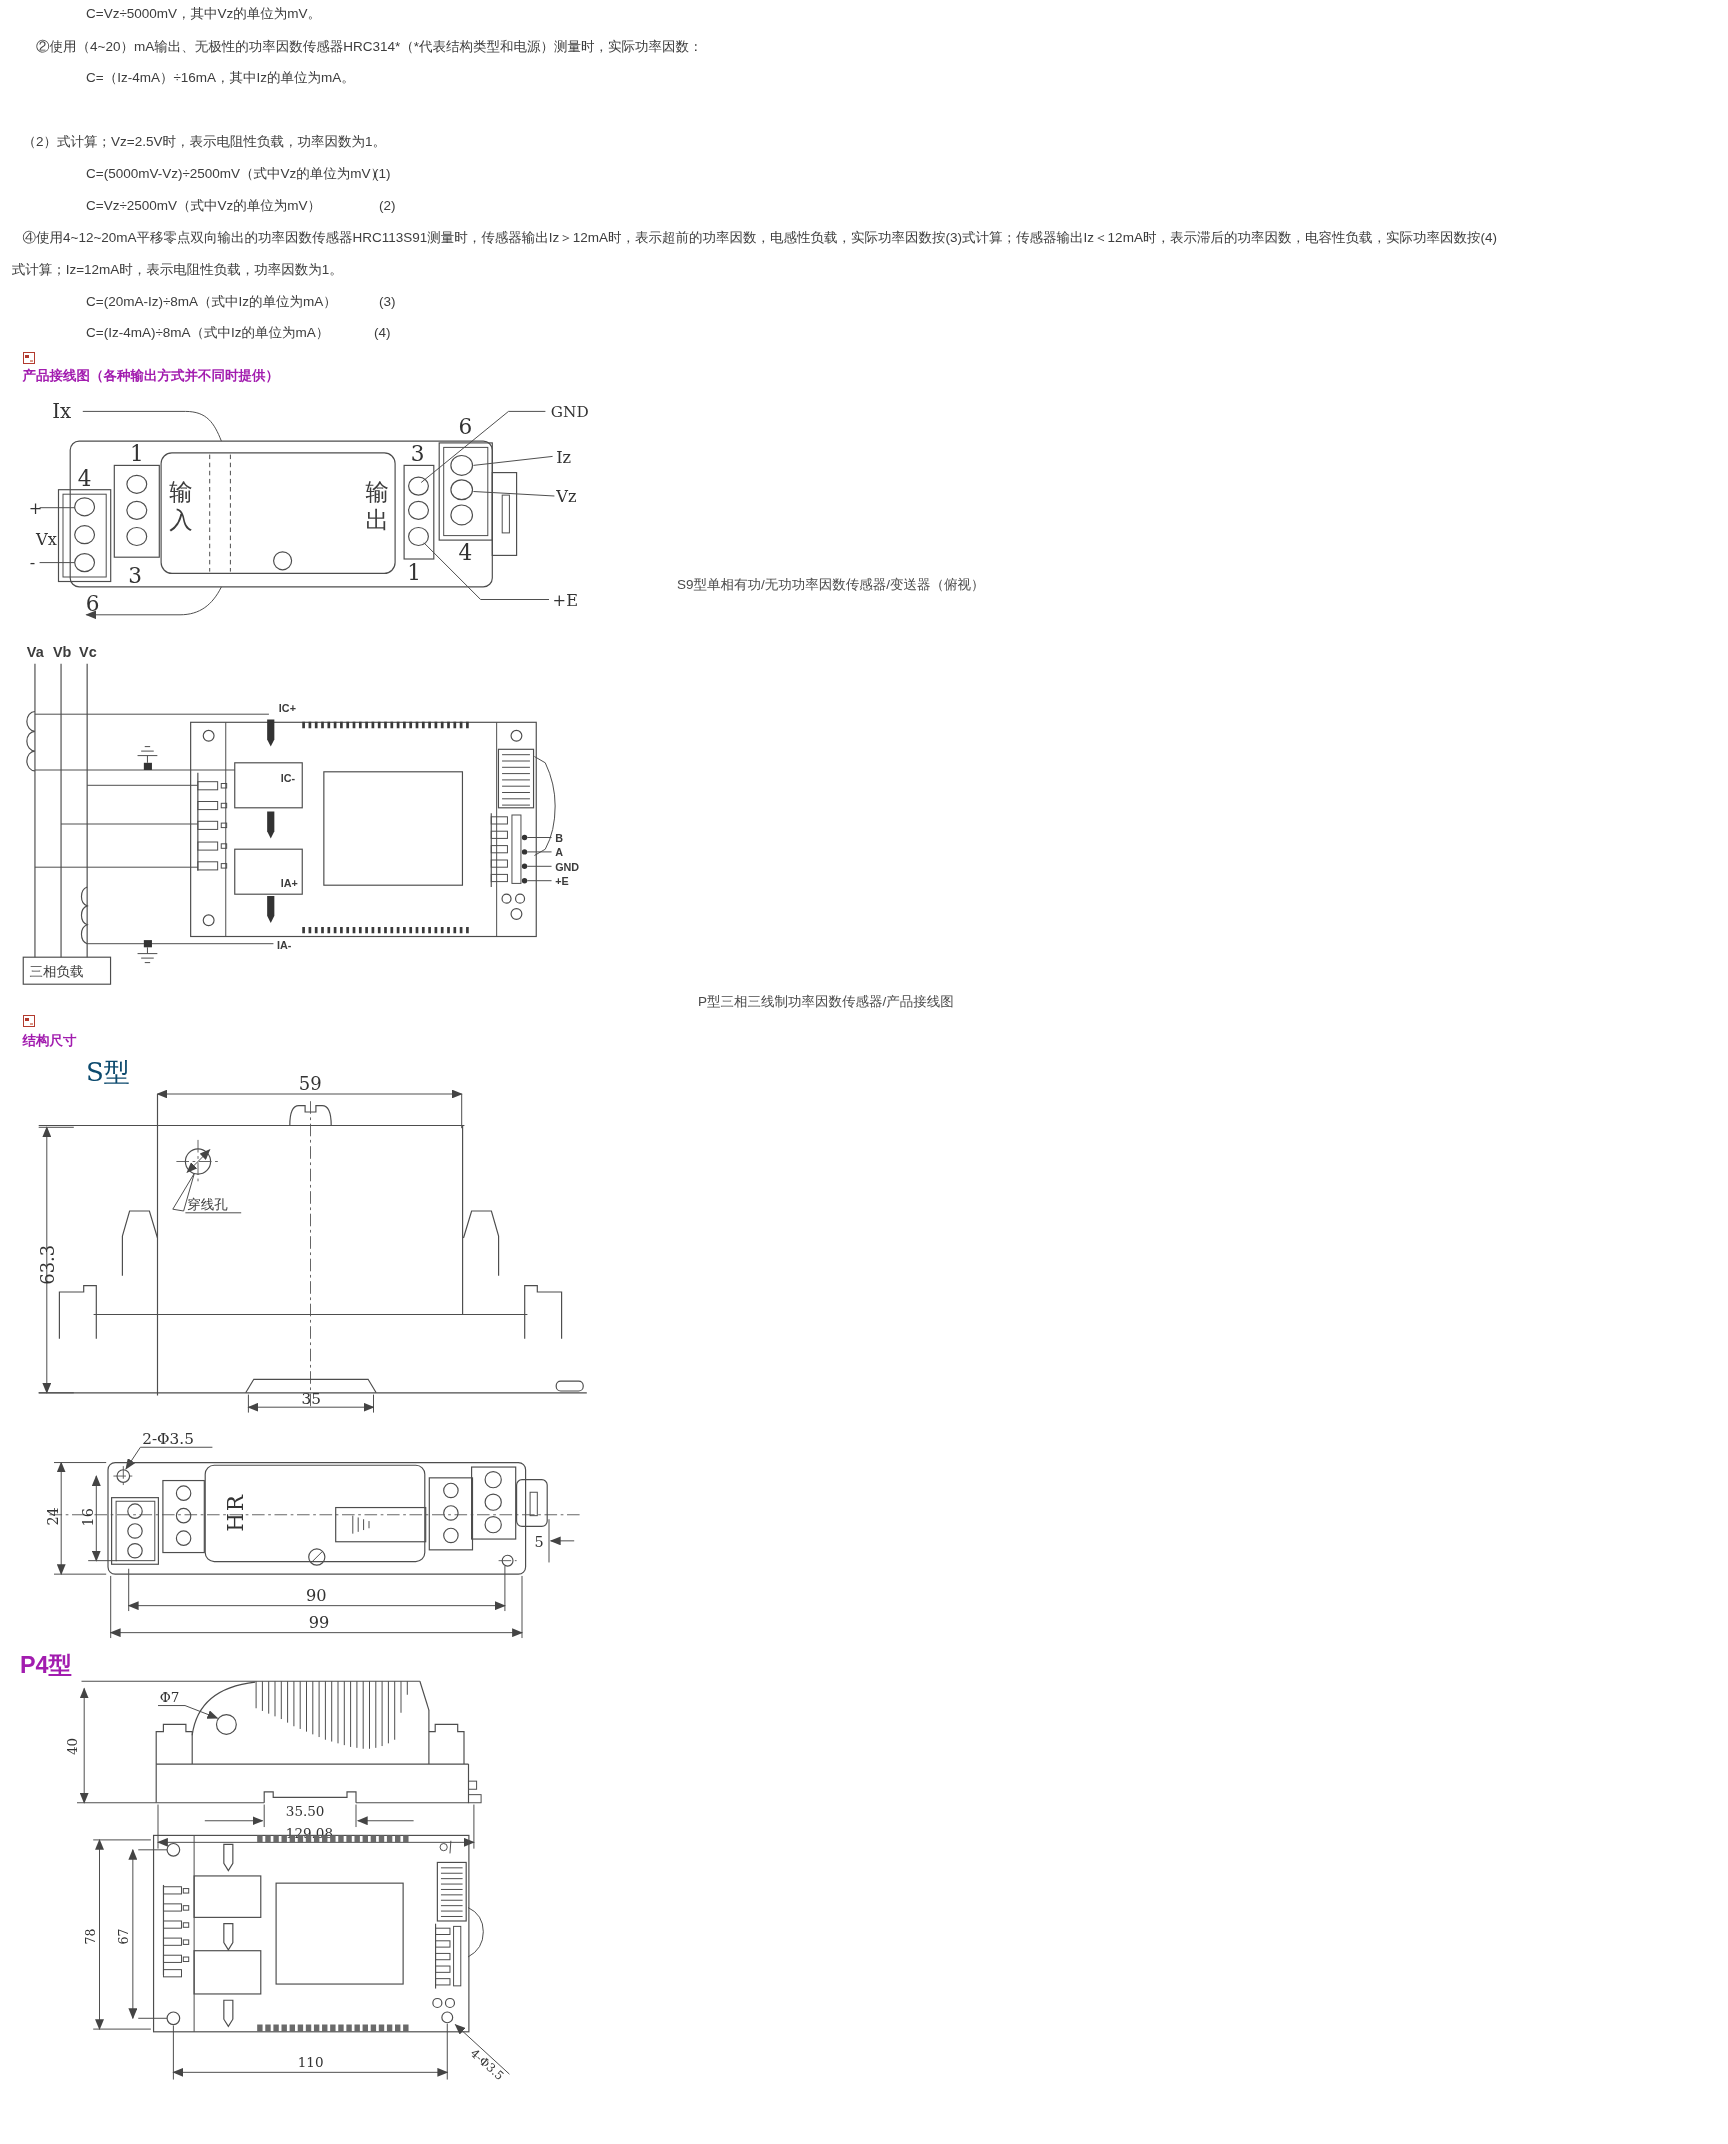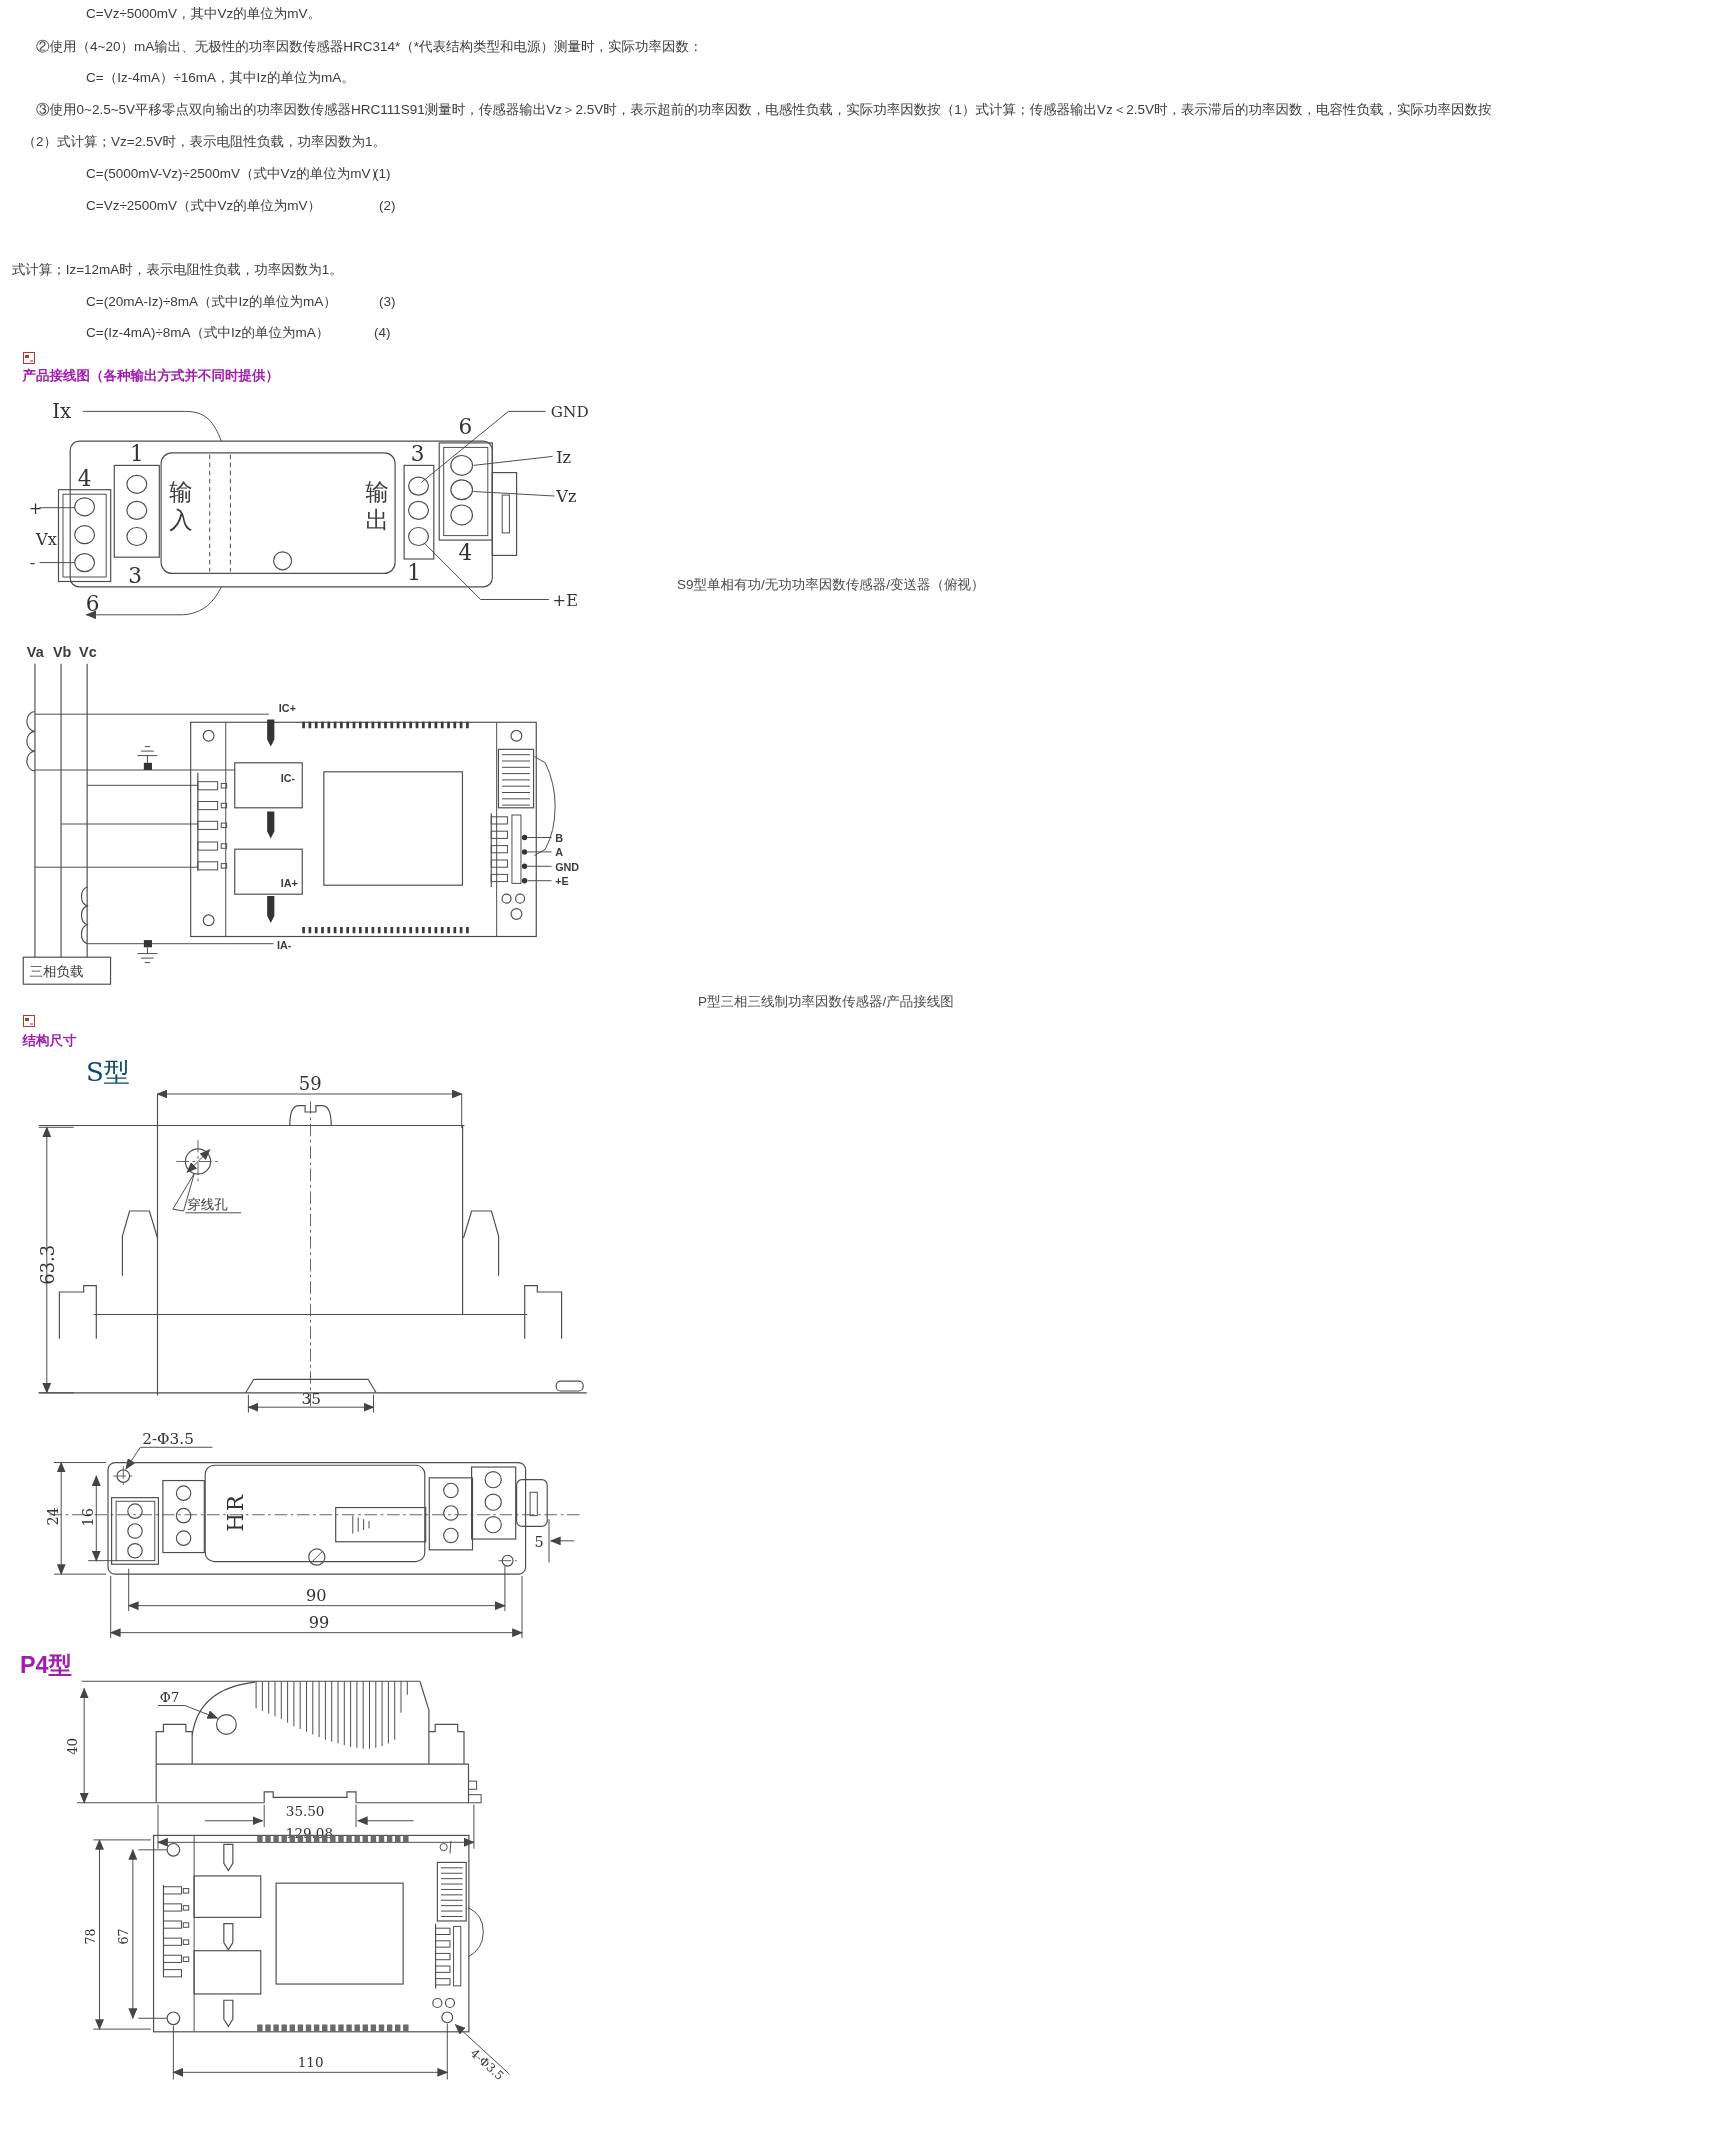--- a/index.html
+++ b/index.html
@@ -28,30 +28,30 @@
   .bold{font-weight:bold;}
 </style>
 </head>
 <body>
 
 <div id="page">
 
   <div class="t" style="left:86px;top:5.4px">C=Vz÷5000mV，其中Vz的单位为mV。</div>
   <div class="t" style="left:36px;top:38px">②使用（4~20）mA输出、无极性的功率因数传感器HRC314*（*代表结构类型和电源）测量时，实际功率因数：</div>
   <div class="t" style="left:86px;top:69px">C=（Iz-4mA）÷16mA，其中Iz的单位为mA。</div>
-  <div class="t" style="left:36px;top:101px">③使用0~2.5~5V平移零点双向输出的功率因数传感器HRC111S91测量时，传感器输出Vz＞2.5V时，表示超前的功率因数，电感性负载，实际功率因数按（1）式计算；传感器输出Vz＜2.5V时，表示滞后的功率因数，电容性负载，实际功率因数按</div>
   <div class="t" style="left:22.5px;top:133px">（2）式计算；Vz=2.5V时，表示电阻性负载，功率因数为1。</div>
   <div class="t" style="left:86px;top:165px">
     <span>C=(5000mV-Vz)÷2500mV（式中Vz的单位为mV）</span>
     <span class="eq" style="left:288px">(1)</span>
   </div>
   <div class="t" style="left:86px;top:197px">
     <span>C=Vz÷2500mV（式中Vz的单位为mV）</span>
     <span class="eq" style="left:293px">(2)</span>
   </div>
+  <div class="t" style="left:22.5px;top:229px">④使用4~12~20mA平移零点双向输出的功率因数传感器HRC113S91测量时，传感器输出Iz＞12mA时，表示超前的功率因数，电感性负载，实际功率因数按(3)式计算；传感器输出Iz＜12mA时，表示滞后的功率因数，电容性负载，实际功率因数按(4)</div>
   <div class="t" style="left:11.7px;top:261px">式计算；Iz=12mA时，表示电阻性负载，功率因数为1。</div>
   <div class="t" style="left:86px;top:293px">
     <span>C=(20mA-Iz)÷8mA（式中Iz的单位为mA）</span>
     <span class="eq" style="left:293px">(3)</span>
   </div>
   <div class="t" style="left:86px;top:324px">
     <span>C=(Iz-4mA)÷8mA（式中Iz的单位为mA）</span>
     <span class="eq" style="left:288px">(4)</span>
   </div>
 

